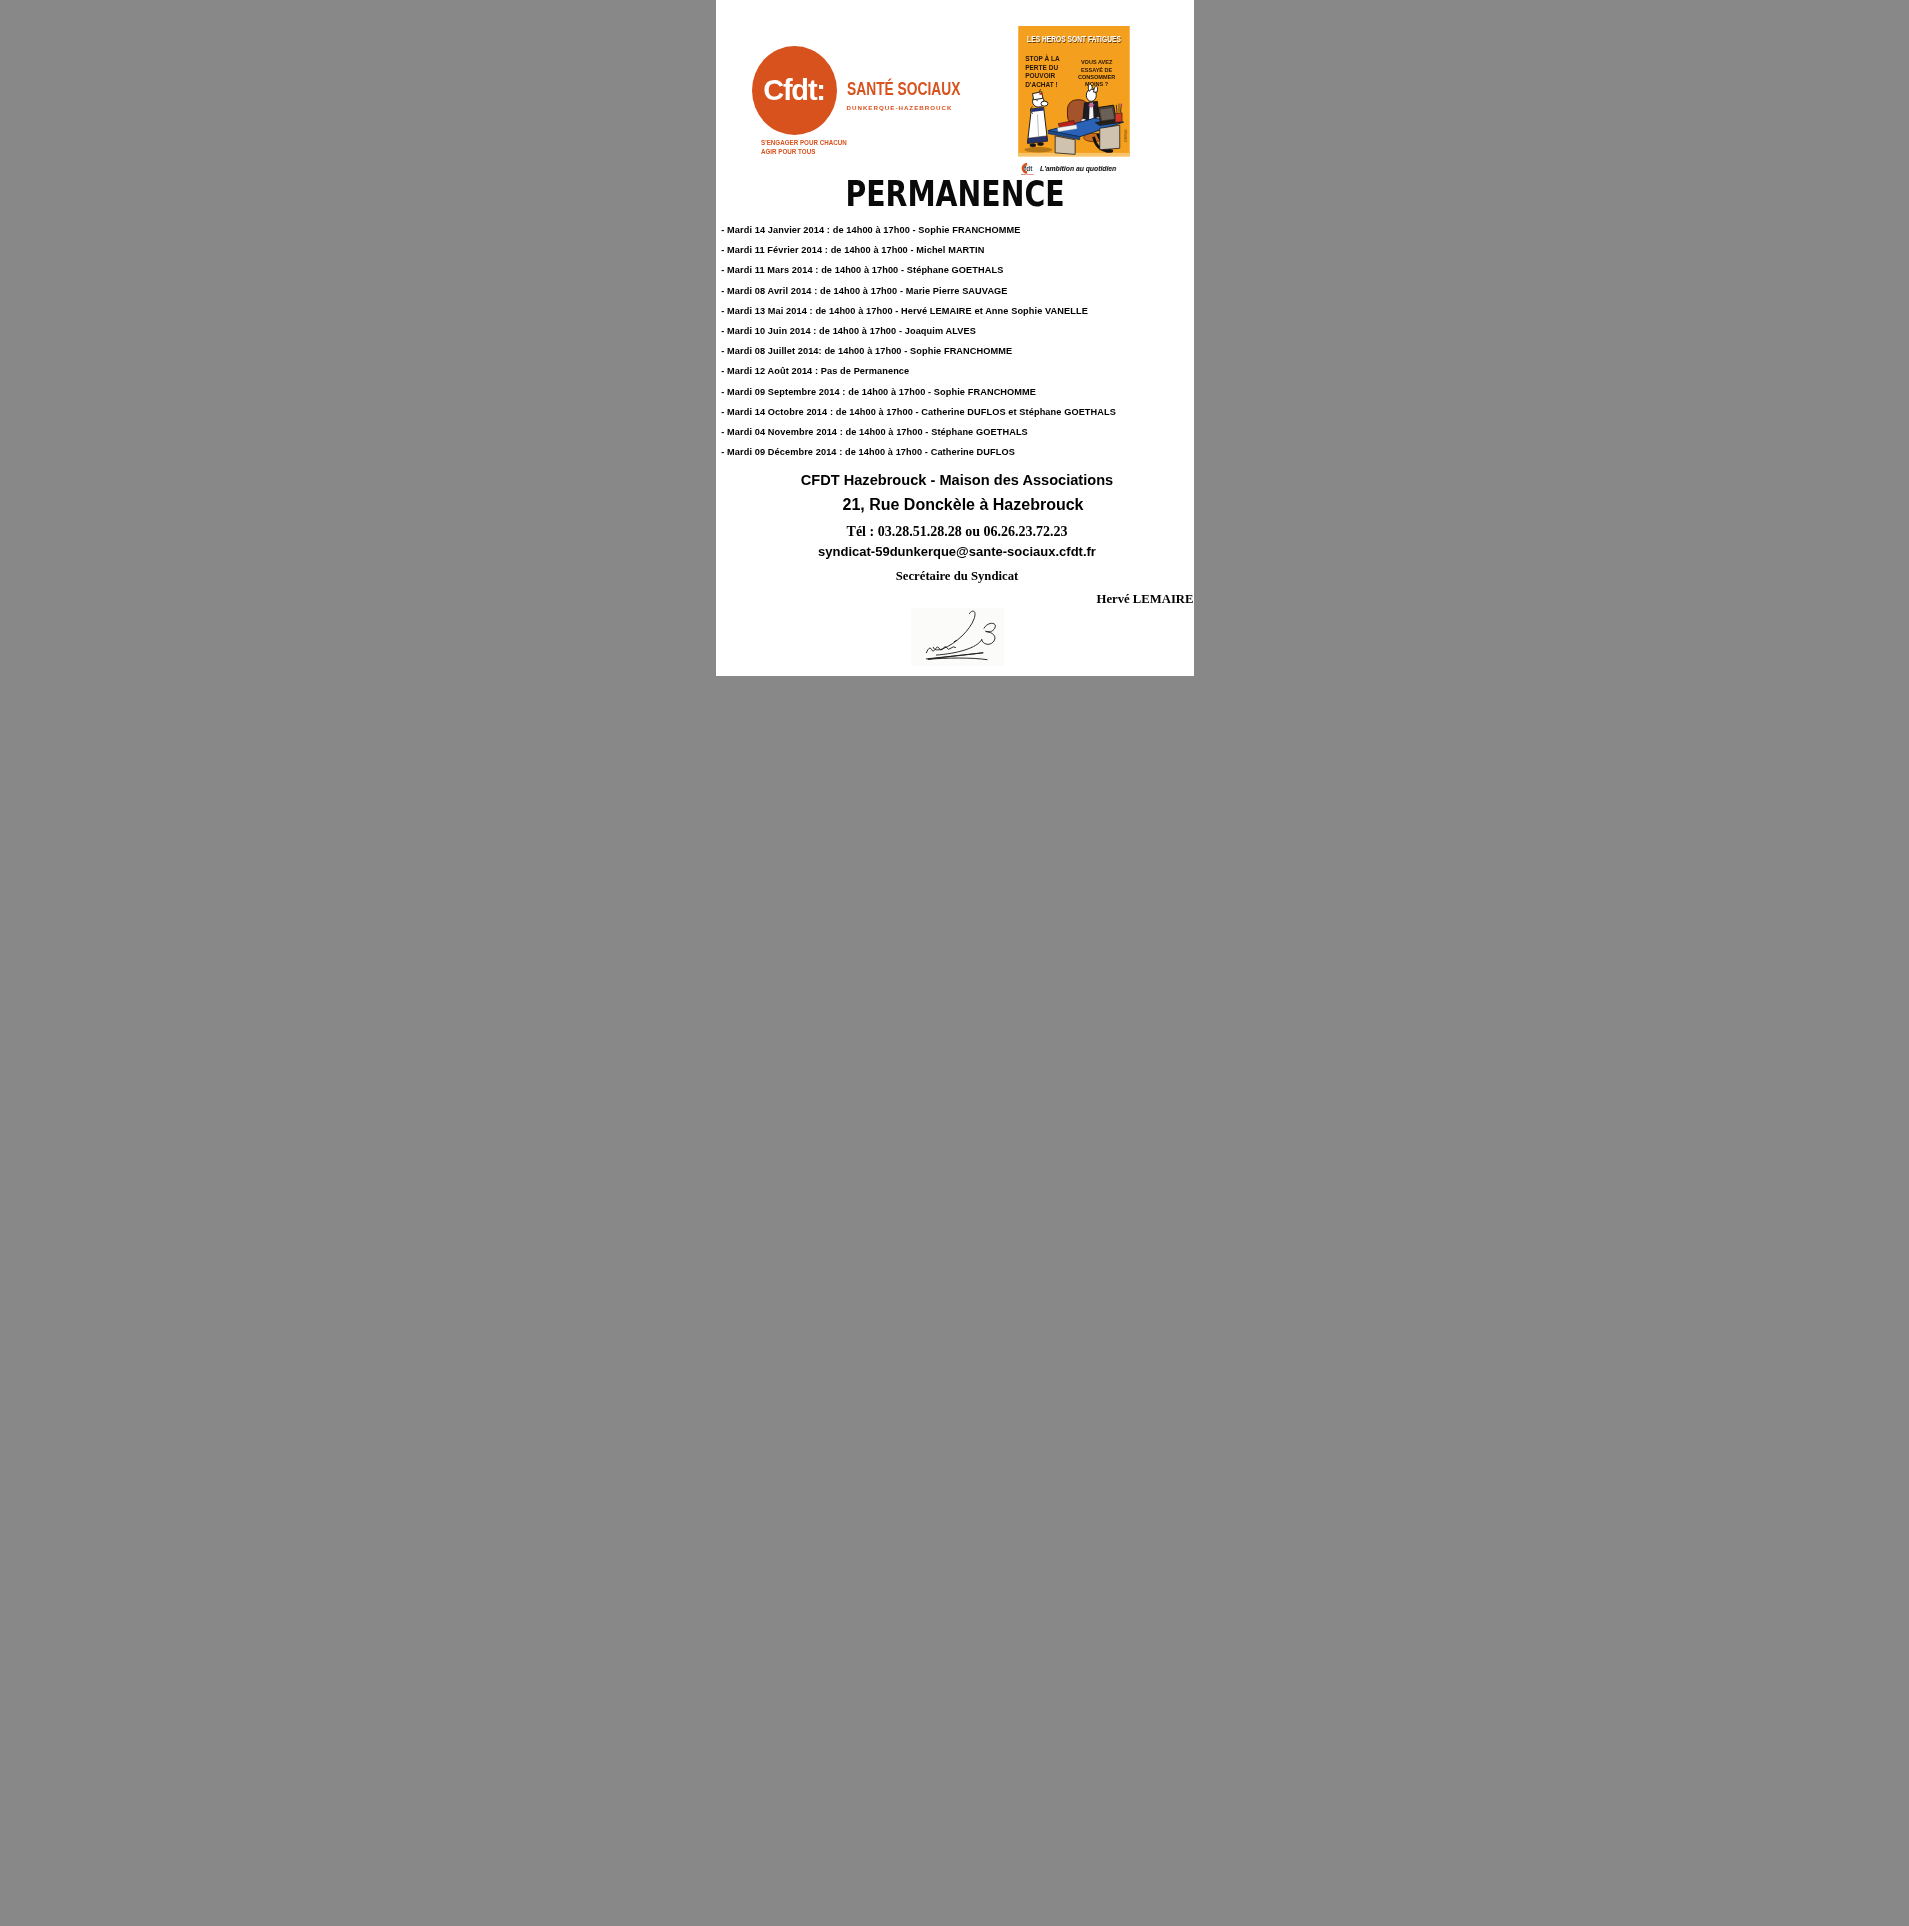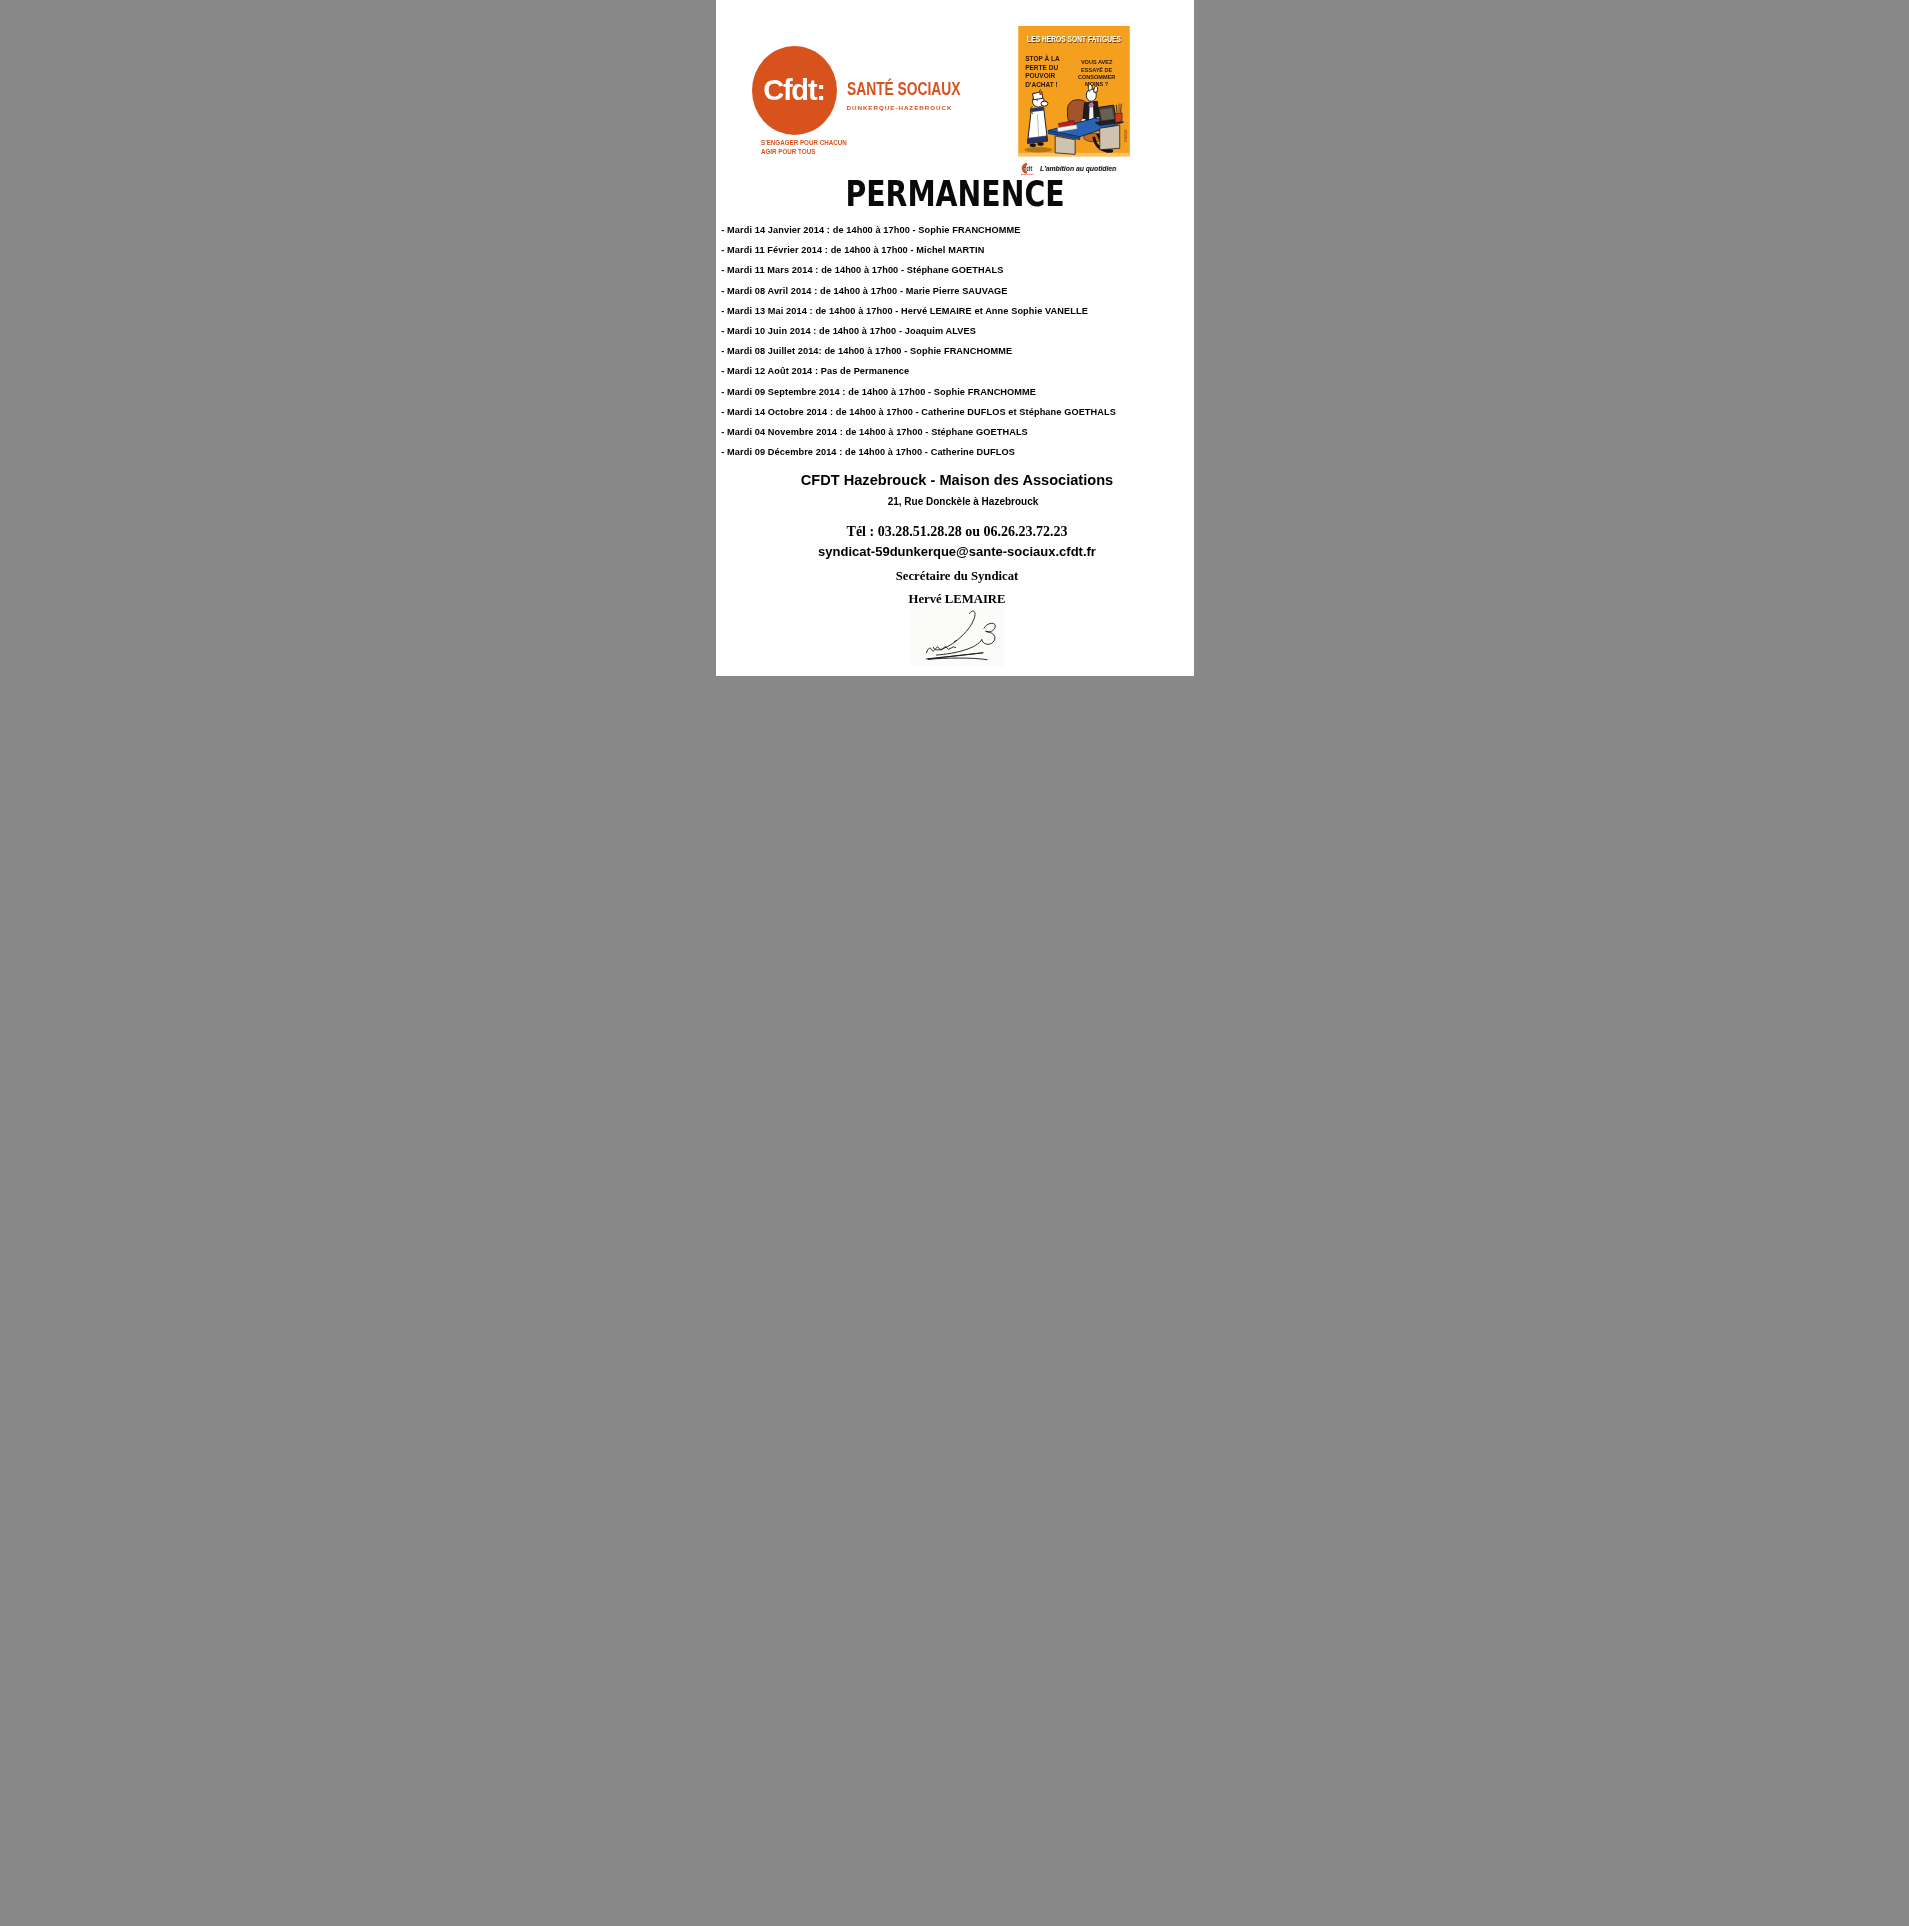--- a/index.html
+++ b/index.html
@@ -24,25 +24,25 @@
   #poster-title{position:absolute;left:0;right:0;top:174px;text-align:center;
         font-family:"DejaVu Sans", sans-serif;font-weight:bold;font-size:35px;color:#0a0a0a;
         transform:scaleX(0.81);letter-spacing:0px;}
   
   #schedule{position:absolute;left:5.8px;top:226px;width:468px;}
   #schedule .item{font-size:9.2px;font-weight:bold;letter-spacing:0.1px;line-height:9.2px;
         margin-bottom:11px;white-space:nowrap;}
   
   .center-line{position:absolute;left:5px;right:0;text-align:center;font-weight:bold;white-space:nowrap;margin-top:12px;}
   #venue1{top:460px;font-size:14.6px;}
-  #venue2{top:484px;font-size:10px;padding-left:12px;}
+  #venue2{top:484px;font-size:16px;padding-left:12px;}
   #phone{top:512px;font-size:14px;font-family:Liberation Serif, serif;}
   #email{top:532px;font-size:13px;}
   #sec-title{top:557px;font-family:"Liberation Serif", serif;font-weight:600;font-size:12.7px;}
-  #sec-name{top:580px;font-family:"Liberation Serif", serif;font-weight:600;font-size:12.7px;}
+  #sec-name{top:580px;font-family:"Liberation Serif", serif;font-weight:600;font-size:12.7px;text-align:right;}
   
   #signature{position:absolute;left:195px;top:608px;width:93px;height:58px;background:#fbfbfa;}
 </style>
 </head>
 <body>
 
 <div id="page">
 
   <div id="cfdt-ellipse">
     <span class="brand">Cfdt:</span>

